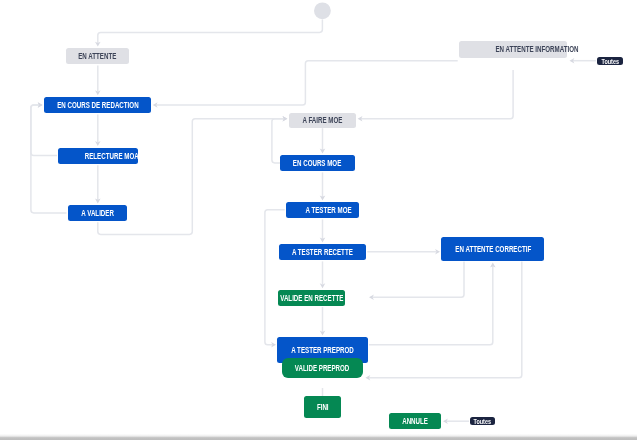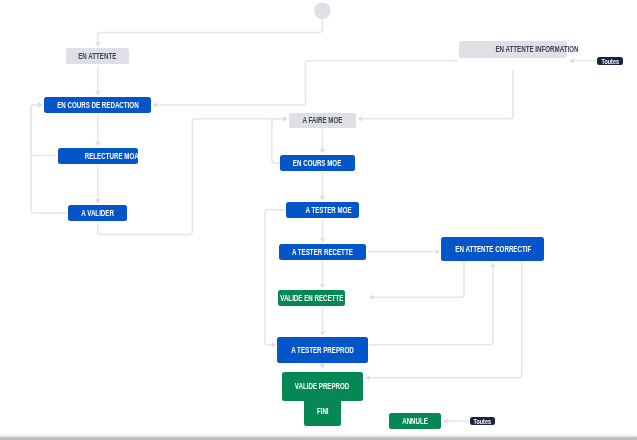--- a/index.html
+++ b/index.html
@@ -158,24 +158,24 @@
       </div>
       <div class="node n-blue" style="left: 441.4px; top: 237px; width: 102.9px; height: 24px;">
         <span>EN ATTENTE CORRECTIF</span>
       </div>
       <div class="node n-green" style="left: 278px; top: 289.8px; width: 67px; height: 15.8px;">
         <span>VALIDE EN RECETTE</span>
       </div>
       <div class="node n-blue" style="left: 277.4px; top: 337.1px; width: 90.4px; height: 26px;">
         <span>A TESTER PREPROD</span>
       </div>
-      <div class="node n-green" style="left: 281.9px; top: 372px; width: 81px; height: 29px;">
+      <div class="node n-green" style="left: 281.9px; top: 358px; width: 81px; height: 20px; border-radius: 6px;">
         <span>VALIDE PREPROD</span>
       </div>
-      <div class="node n-green" style="left: 303.7px; top: 396px; width: 37.5px; height: 30px;">
+      <div class="node n-green" style="left: 303.7px; top: 396px; width: 37.5px; height: 22px;">
         <span>FINI</span>
       </div>
       <div class="node n-green" style="left: 388.9px; top: 413.1px; width: 51.9px; height: 15.8px;">
         <span>ANNULE</span>
       </div>
       <div class="node n-dark" style="left: 470.2px; top: 417.2px; width: 25px; height: 7.6px;">
         <span>Toutes</span>
       </div>
     </div>
   <div id="scrollbar" style="top: 433.9px; height: 6.1px;">

